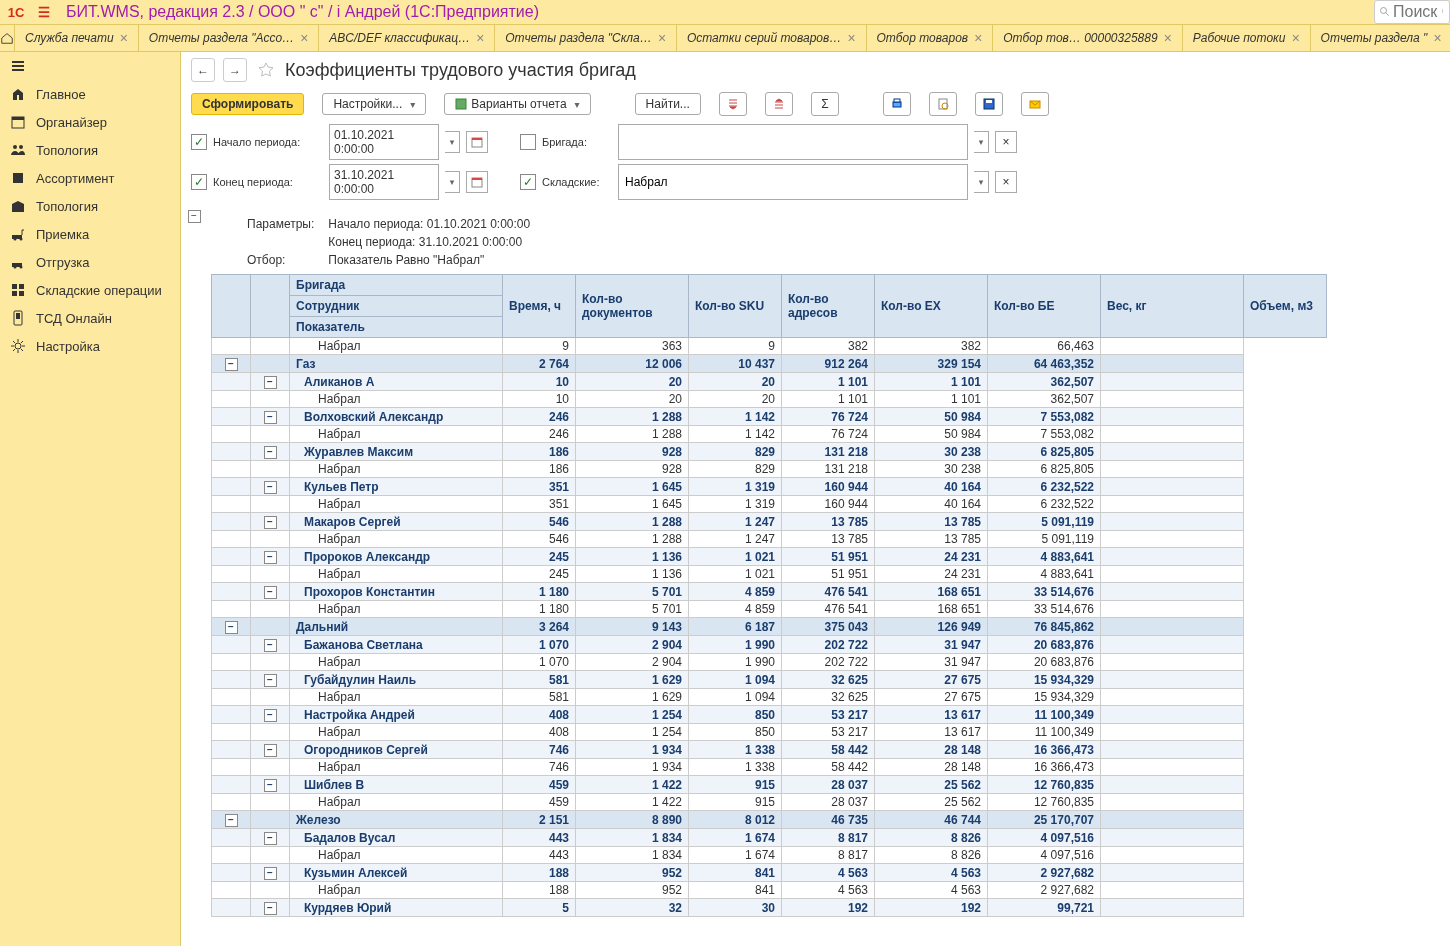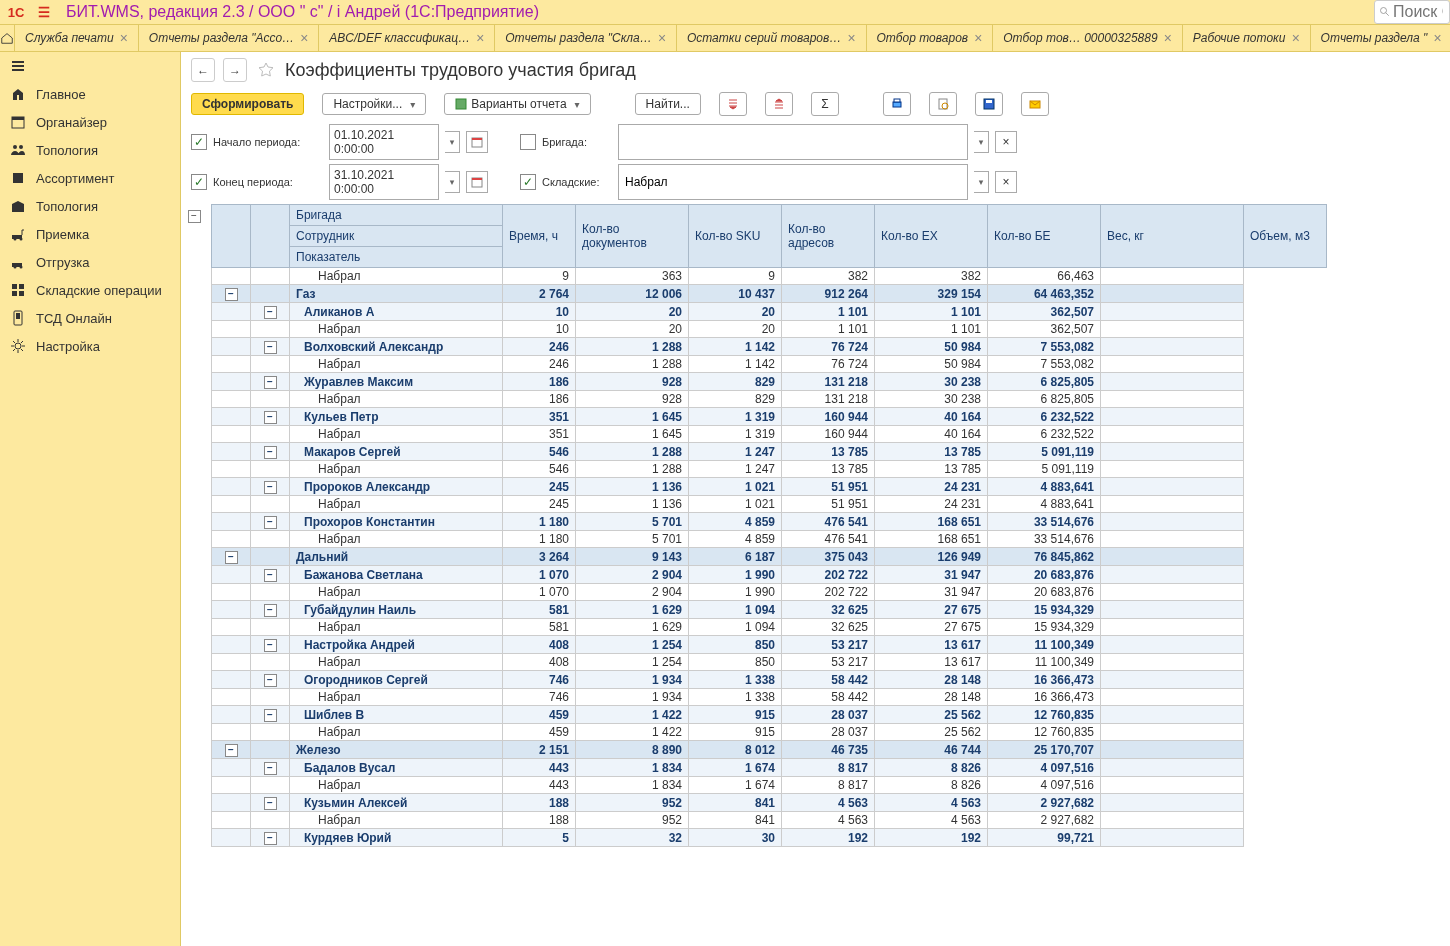--- a/index.html
+++ b/index.html
@@ -46,21 +46,21 @@
 .cal{width:20px;height:20px;border:1px solid #aaa;display:flex;align-items:center;justify-content:center;background:#fff}
 .pinput.sel{width:350px;display:flex}
 .pinput.sel input{border:none;flex:1;outline:none;font-size:12px}
 .xbtn{width:20px;height:20px;border:1px solid #aaa;display:flex;align-items:center;justify-content:center;background:#fff}
 
 .rpt-info{margin:6px 0 0 30px;border:none;padding:4px 8px;font-size:12px}
 .rpt-info table td{padding:1px 12px 1px 0;vertical-align:top}
 
 .gridwrap{flex:1;overflow:auto;margin-left:4px}
 table.grid{border-collapse:collapse;font-size:12px}
-table.grid th{background:#d9e6f2;border:1px solid #a8b8c8;padding:3px 6px;text-align:left;font-weight:normal;color:#1a3d6d}
+table.grid th{background:#d9e6f2;border:1px solid #a8b8c8;padding:3px 6px;text-align:left;font-weight:bold;color:#1a3d6d}
 table.grid td{border:1px solid #ccc;padding:1px 6px}
 .treecol{width:26px;text-align:center;vertical-align:middle;padding:0}
 .treecol .exp{display:inline-block;width:11px;height:11px;border:1px solid #888;line-height:9px;font-size:10px;text-align:center;背景:#fff;background:#fff}
 .num{text-align:right}
 .l0{font-weight:bold;color:#1a3d6d;background:#d9e6f2}
 .l1{font-weight:bold;color:#1a3d6d;background:#eef4fa}
 .l2{color:#333}
 .l0 td,.l1 td{border-color:#a8b8c8}
 .namecell{white-space:nowrap}
 </style>
@@ -318,20 +318,38 @@
         <span class="pdrop">▾</span>
         <span class="xbtn">×</span>
       </div>
     </div>
 
     <div style="display:flex;flex:1;overflow:hidden">
       <div style="width:26px;padding-top:4px;text-align:center">
         <span class="exp" style="display:inline-block;width:11px;height:11px;border:1px solid #888;line-height:9px;font-size:10px;background:#fff">−</span>
       </div>
       <div style="flex:1;display:flex;flex-direction:column;overflow:hidden">
+        <div class="rpt-info">
+          <table>
+            <tbody>
+                <tr>
+                  <td>Параметры:</td>
+                  <td>Начало периода: 01.10.2021 0:00:00</td>
+                </tr>
+            <tr>
+                  <td></td>
+                  <td>Конец периода: 31.10.2021 0:00:00</td>
+                </tr>
+            <tr>
+                  <td>Отбор:</td>
+                  <td>Показатель Равно "Набрал"</td>
+                </tr>
+          </tbody>
+            </table>
+        </div>
 
         <div class="gridwrap">
           <table class="grid" id="grid">
             <thead>
               <tr>
                 <th class="treecol" rowspan="3"></th>
                 <th class="treecol" rowspan="3"></th>
                 <th style="width:200px">Бригада</th>
                 <th rowspan="3" style="width:60px">Время, ч</th>
                 <th rowspan="3" style="width:100px">Кол-во документов</th>

